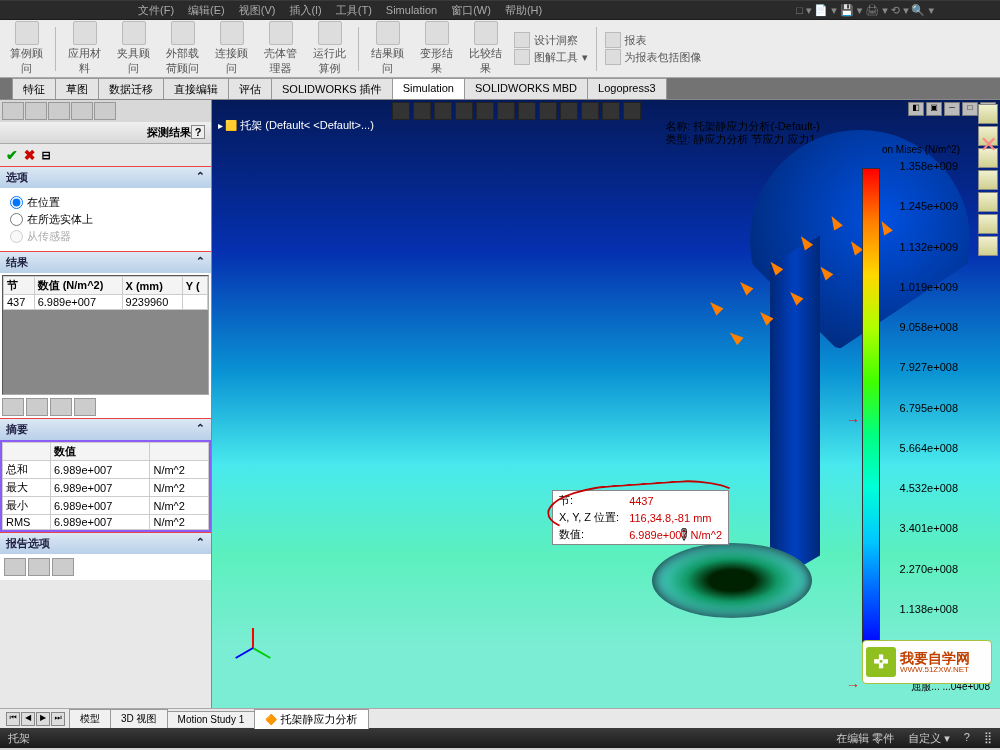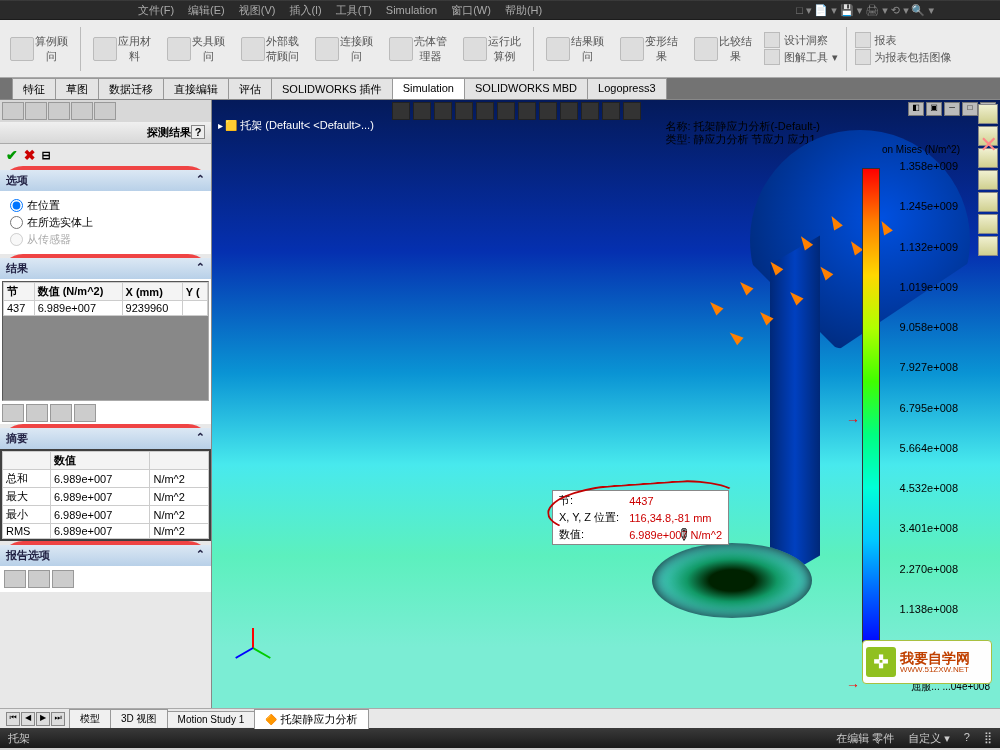--- a/index.html
+++ b/index.html
@@ -7,47 +7,47 @@
 .titlebar { height:20px; background:linear-gradient(#3a3a3a,#1a1a1a); display:flex; align-items:center; padding:0 6px; color:#ccc; }
 .logo { font-weight:bold; font-style:italic; color:#fff; font-size:12px; display:flex; align-items:center; gap:4px; width:125px;}
 .logo::before { content:"⚙"; color:#c00; font-style:normal; }
 .ads { flex:1; text-align:center; color:#2dd200; font-size:12px; }
 .winctrls { display:flex; gap:1px; }
 .winbtn { width:18px; height:14px; background:#444; color:#999; display:flex; align-items:center; justify-content:center; font-size:9px; border:1px solid #222; }
 .menubar { height:18px; background:#2a2a2a; display:flex; align-items:center; padding-left:132px; color:#aaa; gap:2px; position:absolute; top:1px; width:100%;}
 .menubar span { padding:8px 6px; }
 .menubar .qat { position:absolute; right:60px; color:#888; display:flex; gap:6px;}
 .ribbon { height:58px; background:#ececec; border-bottom:1px solid #aaa; display:flex; align-items:center; padding:4px 6px; gap:8px; }
-.rbtn { display:flex; flex-direction:row; align-items:center; gap:1px; color:#555; padding:0 4px; min-width:38px;}
+.rbtn { display:flex; flex-direction:column; align-items:center; gap:1px; color:#555; padding:0 4px; min-width:38px;}
 .rbtn .ric { width:24px; height:24px; background:#ddd; border:1px solid #bbb; border-radius:2px;}
 .rsep { width:1px; height:44px; background:#bbb; }
 .rcol { display:flex; flex-direction:column; gap:1px; }
 .rrow { display:flex; align-items:center; gap:4px; color:#555;}
 .rrow .ric { width:16px; height:16px; background:#ddd; border:1px solid #bbb;}
 .tabs { height:22px; background:#737373; display:flex; border-bottom:1px solid #888; padding-left:12px;}
 .tab { padding:3px 10px; border:1px solid #999; border-bottom:none; background:#e4e4e4; margin-right:-1px;}
 .tab.active { background:#fff; font-weight:normal; }
 .body { display:flex; height:608px; }
 .panel { width:212px; background:#e8e8e8; border-right:1px solid #888; display:flex; flex-direction:column; }
 .ptabs { height:22px; background:#d8d8d8; display:flex; gap:1px; padding:2px;}
 .ptab { width:22px; height:18px; background:#ccc; border:1px solid #999; }
 .ptitle { background:linear-gradient(#f0f0f0,#d8d8d8); padding:3px 6px; font-weight:bold; border-bottom:1px solid #aaa; display:flex; justify-content:flex-end;}
 .ptitle .help { width:14px; height:14px; border:1px solid #888; background:#eee; text-align:center; line-height:12px;}
 .pacts { padding:3px 6px; display:flex; gap:6px; align-items:center; background:#e8e8e8;}
 .pacts span { font-weight:bold; font-size:14px;}
-.sect { border-top:4px solid #ef4444;border-radius:23px; }
+.sect { border-top:1px solid #ef4444; }
 .secth { background:linear-gradient(#dce8f4,#b8d0e8); padding:3px 6px; display:flex; justify-content:space-between; font-weight:bold; color:#224;}
 .sectb { padding:6px 10px; background:#fff; }
 .opt { display:flex; align-items:center; gap:4px; padding:1px 0;}
 .opt input { margin:0;}
 .tbl { width:100%; border-collapse:collapse; background:#fff; font-size:10px;}
 .tbl th, .tbl td { border:1px solid #ccc; padding:1px 3px; text-align:left; background:#f4f4f4;}
 .tbl td { background:#fff;}
 .tblbox { height:120px; background:#888; border:1px inset #aaa; overflow:hidden;}
-.tblbox2 { background:#404040; }
+.tblbox2 { background:#8b5cf6; }
 .viewport { flex:1; position:relative; background:linear-gradient(180deg,#041a5a 0%,#0530b0 25%,#0a94d4 45%,#48e9ed 60%,#5cf0be 75%,#7bedd4 90%); overflow:hidden;}
 .vp-topbar { position:absolute; top:2px; left:180px; display:flex; gap:3px;}
 .vp-topbar .tb { width:18px; height:18px; background:#333; border:1px solid #222; }
 .treebit { position:absolute; top:18px; left:6px; color:#fff; font-size:10px; display:flex; align-items:center; gap:2px;}
 .legend-title { color:#000; font-size:10px; text-align:right; margin-bottom:4px;}
 .gradient { position:absolute; right:120px; top:68px; width:18px; height:480px; background:linear-gradient(#ff0000,#ff8000,#ffd800,#b0ff00,#40ff00,#00ff80,#00ffd8,#00c8ff,#0060ff,#0000ff); border:1px solid #333;}
 .legend-vals { position:absolute; right:42px; top:60px; display:flex; flex-direction:column; justify-content:space-between; height:495px; text-align:left; color:#000; font-size:10px;}
 .redarrow { position:absolute; color:#f00; font-size:14px; font-weight:bold;}
 .probe-tt { position:absolute; left:340px; top:390px; background:#fff; border:1px solid #888; font-size:10px; }
 .probe-tt table td { padding:0 4px; border:none;}

